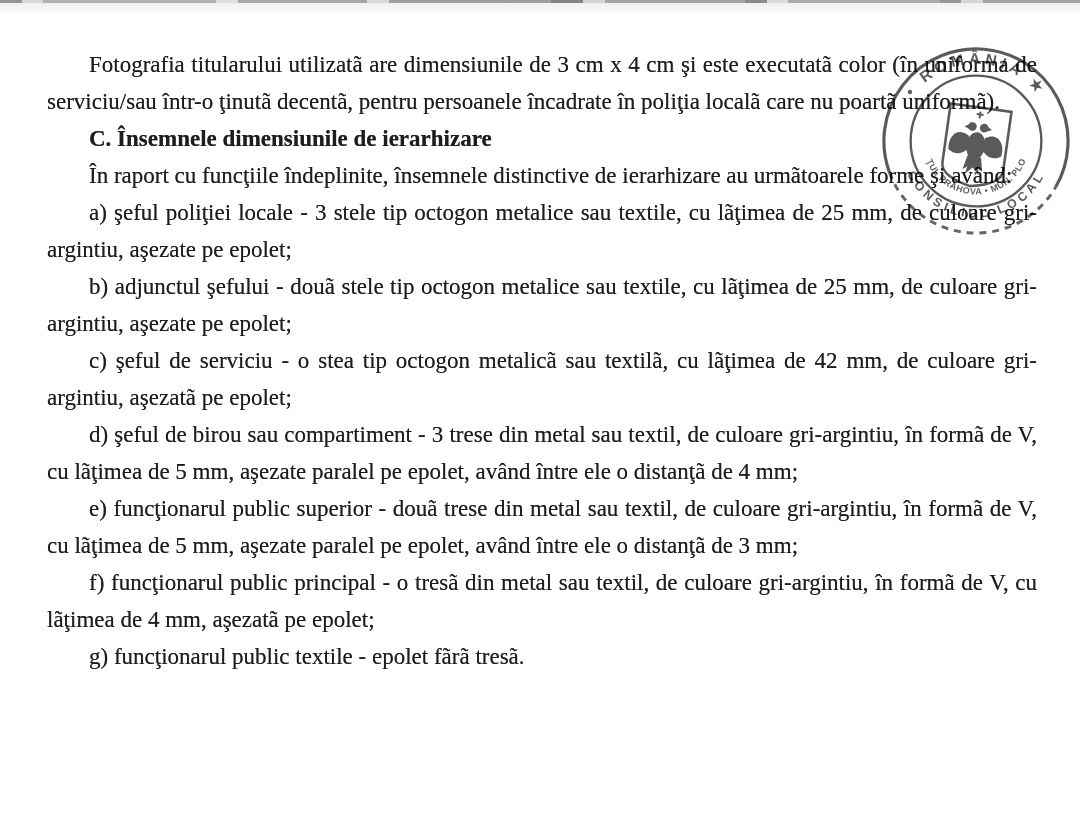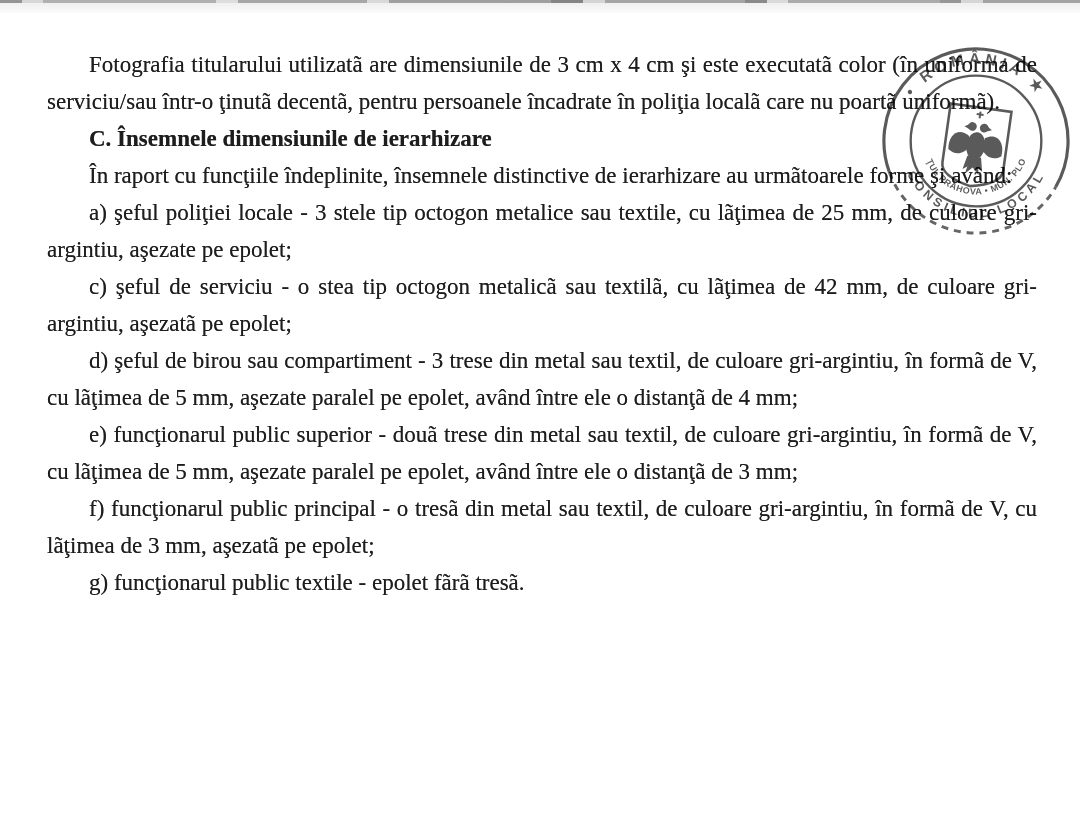--- a/index.html
+++ b/index.html
@@ -41,24 +41,25 @@
 <body>
 
 <div class="scan-band"></div>
 <div class="scan-line"></div>
 
 <div class="doc">
   <p>Fotografia titularului utilizatã are dimensiunile de 3 cm x 4 cm şi este executatã color (în uniforma de serviciu/sau într-o ţinutã decentã, pentru persoanele încadrate în poliţia localã care nu poartã uniformã).</p>
   <p class="heading">C. Însemnele dimensiunile de ierarhizare</p>
   <p>În raport cu funcţiile îndeplinite, însemnele distinctive de ierarhizare au urmãtoarele forme şi având:</p>
   <p><span>a)</span> <span>şeful poliţiei locale - 3 stele tip octogon metalice sau textile, cu lãţimea de 25 mm, de culoare gri-argintiu, aşezate pe epolet;</span></p>
+  <p><span>b)</span> <span>adjunctul şefului - douã stele tip octogon metalice sau textile, cu lãţimea de 25 mm, de culoare gri-argintiu, aşezate pe epolet;</span></p>
   <p><span>c)</span> <span>şeful de serviciu - o stea tip octogon metalicã sau textilã, cu lãţimea de 42 mm, de culoare gri-argintiu, aşezatã pe epolet;</span></p>
   <p><span>d)</span> <span>şeful de birou sau compartiment - 3 trese din metal sau textil, de culoare gri-argintiu, în formã de V, cu lãţimea de 5 mm, aşezate paralel pe epolet, având între ele o distanţã de 4 mm;</span></p>
   <p><span>e)</span> <span>funcţionarul public superior - douã trese din metal sau textil, de culoare gri-argintiu, în formã de V, cu lãţimea de 5 mm, aşezate paralel pe epolet, având între ele o distanţã de 3 mm;</span></p>
-  <p><span>f)</span> <span>funcţionarul public principal - o tresã din metal sau textil, de culoare gri-argintiu, în formã de V, cu lãţimea de 3 mm, aşezatã pe epolet;</span></p>
+  <p><span>f)</span> <span>funcţionarul public principal - o tresã din metal sau textil, de culoare gri-argintiu, în formã de V, cu lãţimea de 4 mm, aşezatã pe epolet;</span></p>
   <p><span>g)</span> <span>funcţionarul public textile - epolet fãrã tresã.</span></p>
 </div>
 
 <div class="stamp">
   <svg width="198" height="198" viewBox="0 0 200 200" xmlns="http://www.w3.org/2000/svg">
 
     <path d="M 12.6 131.8 A 93 93 0 1 1 180.5 146.5" fill="none" stroke="#3d3d3d" stroke-width="3.2"></path>
     <path d="M 12.6 131.8 A 93 93 0 0 0 180.5 146.5" fill="none" stroke="#4a4a4a" stroke-width="3" stroke-dasharray="7 6"></path>
 
     <circle cx="100" cy="100" r="66" fill="none" stroke="#3d3d3d" stroke-width="2.4"></circle>

